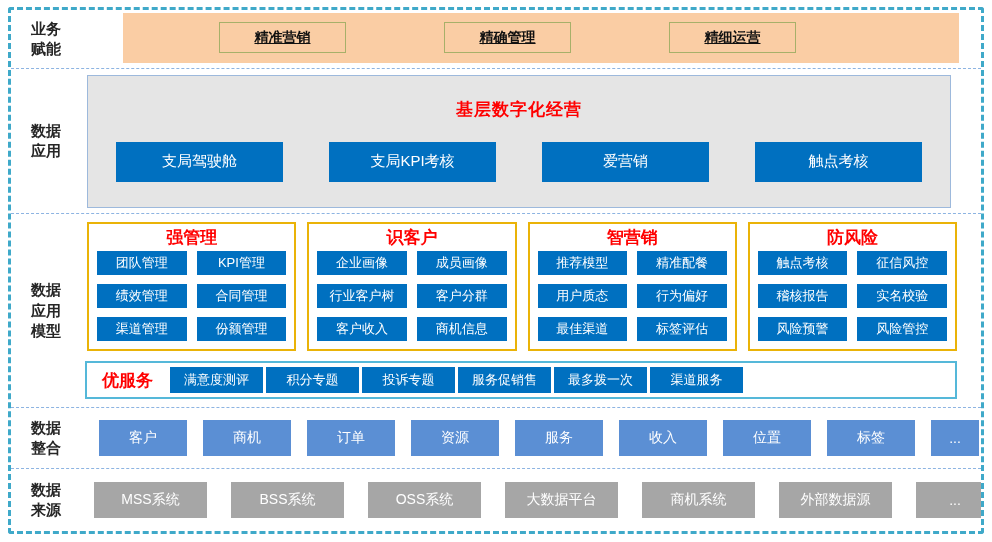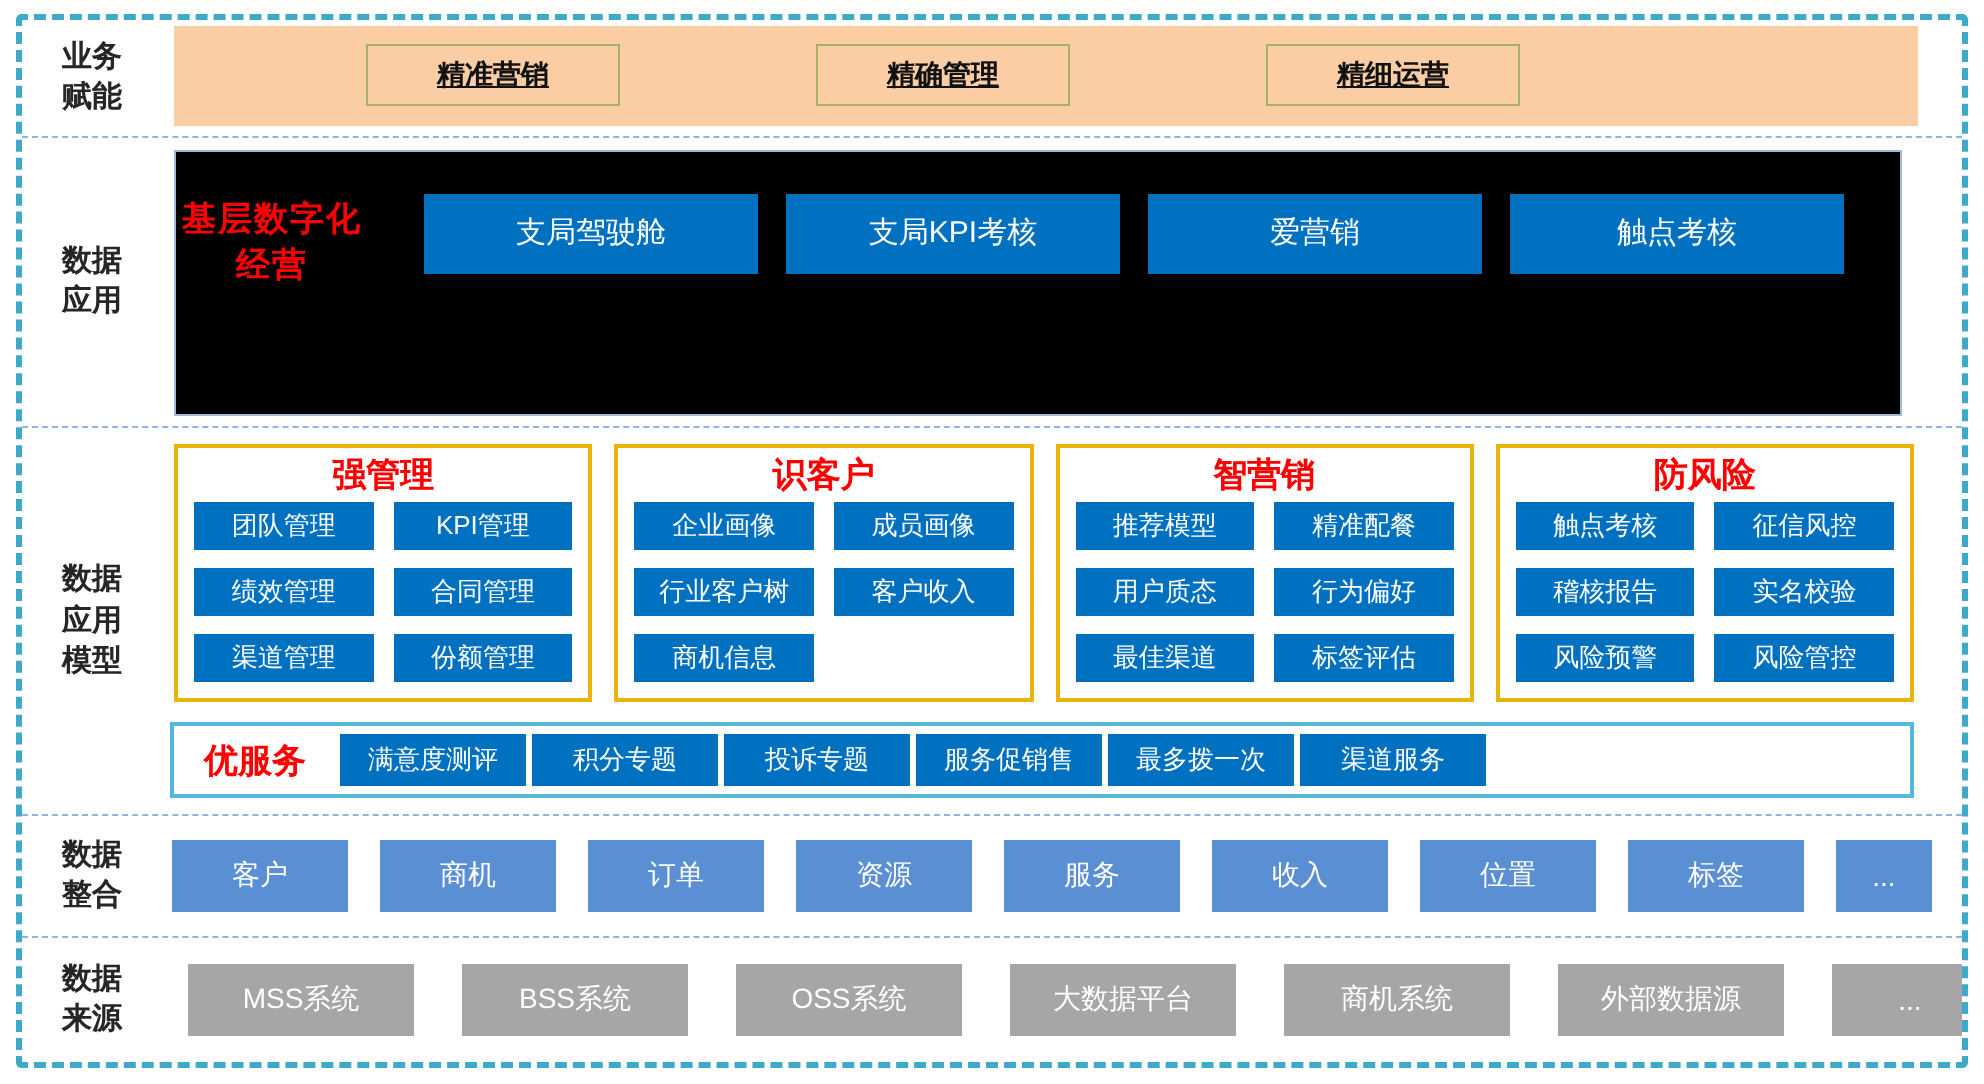--- a/index.html
+++ b/index.html
@@ -17,39 +17,39 @@
   .row:last-child { border-bottom: none; }
 
   .side-label {
     width: 70px; flex: none;
     display: flex; align-items: center; justify-content: center;
     text-align: center; white-space: pre-line;
     font-size: 15px; font-weight: 600; color: #262626; line-height: 1.35;
   }
 
   
-  .row-empower { height: 59px; }
+  .row-empower { height: 59px; gap: 36px; }
   .empower-band {
     flex: 1; height: 50px; align-self: center; margin: 0 22px 2px 6px;
     background: #facda4;
     display: flex; align-items: center; gap: 98px; padding-left: 96px;
   }
   .peach-btn {
     width: 127px; height: 31px; flex: none;
     background: #facda4; border: 1.5px solid #a7b069;
     display: flex; align-items: center; justify-content: center;
     font-size: 14px; font-weight: 700; color: #111; white-space: nowrap; text-decoration: underline;
   }
 
   
   .row-app { height: 146px; }
   .app-box {
     flex: 1; margin: 6px 30px 5px 6px;
-    border: 1.5px solid #9db9dc; background: #000000;
-    display: flex; 
+    border: 1.5px solid #9db9dc; background: #e5e5e5;
+    display: flex; flex-direction: column;
   }
   .app-title {
     margin-top: 22px; text-align: center;
     color: #ff0000; font-weight: 700; font-size: 17px; letter-spacing: 1px;
   }
   .app-buttons {
     display: flex; justify-content: space-between;
     padding: 0 28px; margin-top: 21px; gap: 14px;
   }
   .big-btn {
@@ -84,21 +84,21 @@
   .service-title { color: #ff0000; font-weight: 700; font-size: 17px; margin: 0 17px 0 5px; white-space: nowrap; }
   .service-items { display: flex; gap: 3px; }
   .service-btn {
     width: 93px; height: 26px; flex: none;
     background: #0070c0; color: #fff; font-size: 13px;
     display: flex; align-items: center; justify-content: center; white-space: nowrap;
   }
 
   
   .row-integration { height: 61px; }
-  .integration-items { flex: 1; display: flex; align-items: center; gap: 16px; margin-left: 5px; }
+  .integration-items { flex: 1; display: flex; align-items: center; gap: 16px; margin-left: 18px; }
   .mid-btn {
     width: 88px; height: 36px; flex: none;
     background: #5b8fd4; color: #fff; font-size: 14px;
     display: flex; align-items: center; justify-content: center; white-space: nowrap;
   }
   .integration-items .mid-btn:last-child { width: 48px; }
 
   
   .row-sources { height: 62px; }
   .sources-items { flex: 1; display: flex; align-items: center; gap: 24px; margin-left: 13px; }
@@ -164,20 +164,21 @@
                 <div class="small-btn">份额管理</div>
               </div>
           </div>
           <div class="group">
             <div class="group-title">识客户</div>
             <div class="group-grid">
 
             <div class="small-btn">企业画像</div>
                 <div class="small-btn">成员画像</div>
                 <div class="small-btn">行业客户树</div>
+                <div class="small-btn">客户分群</div>
                 <div class="small-btn">客户收入</div>
                 <div class="small-btn">商机信息</div>
               </div>
           </div>
           <div class="group">
             <div class="group-title">智营销</div>
             <div class="group-grid">
 
             <div class="small-btn">推荐模型</div>
                 <div class="small-btn">精准配餐</div>

